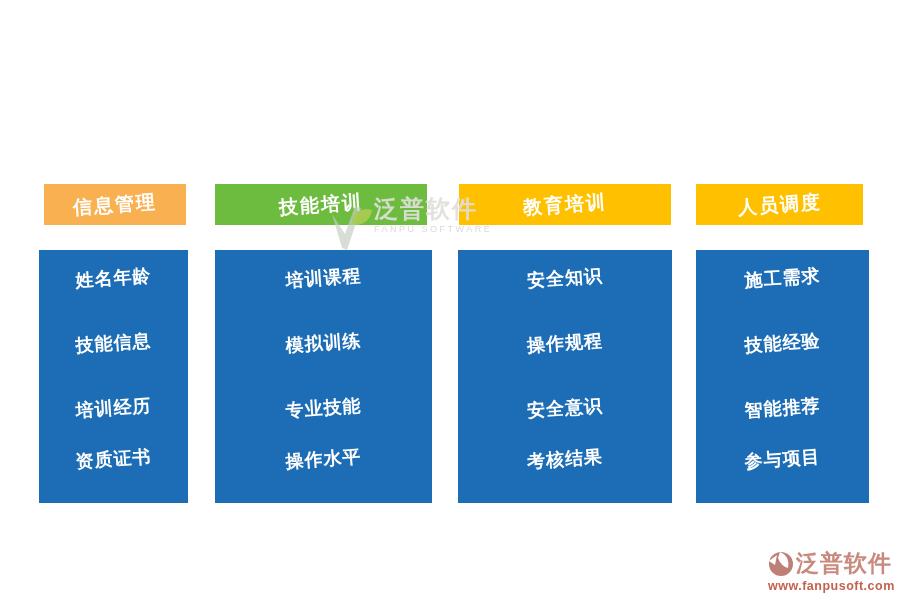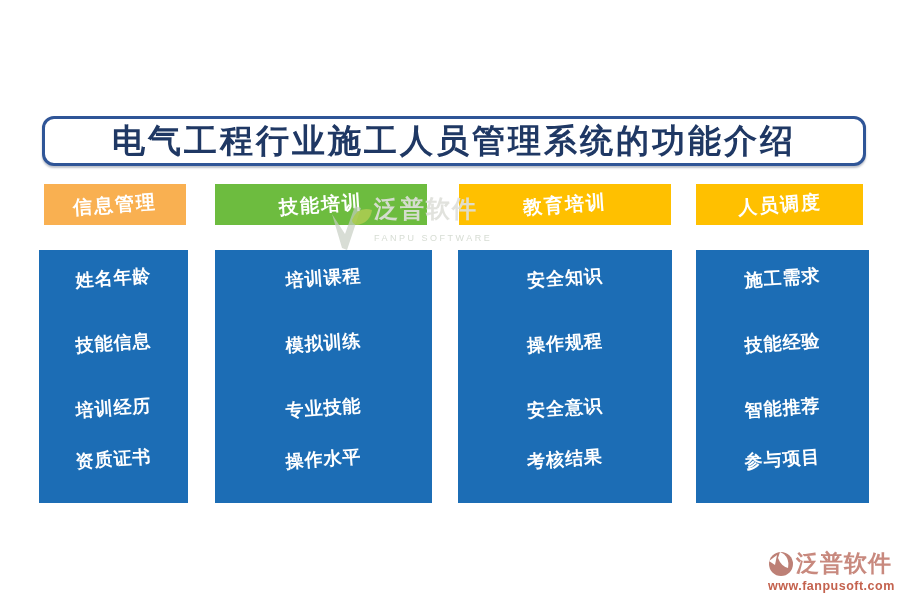--- a/index.html
+++ b/index.html
@@ -58,44 +58,41 @@
     display:flex; align-items:flex-start; pointer-events:none;
   }
   .cw-icon { width:42px; height:46px; margin-top:8px; opacity:0.8; }
   .cw-texts { margin-left:2px; }
   .cw-brand {
     font-family:"Liberation Serif", serif; font-size:24px; font-weight:bold;
     color:rgba(222,224,218,0.92); letter-spacing:2px; line-height:26px;
   }
   .cw-brand-en {
     font-size:9px; letter-spacing:2.5px; color:rgba(210,216,206,0.9);
-    margin-top:11px;
+    margin-top:2px;
   }
 
   
   .footer-logo { position:absolute; left:768px; top:548px; width:126px; }
   .fl-row { display:flex; align-items:center; }
   .fl-icon { width:26px; height:28px; flex:0 0 auto; }
   .fl-brand {
     font-family:"Liberation Serif", serif; font-size:23px; font-weight:bold;
     color:#C8897E; letter-spacing:1px; margin-left:2px; white-space:nowrap;
   }
   .fl-url {
     font-size:12.5px; font-weight:bold; color:#C4624E; margin-top:0;
     letter-spacing:0.5px; white-space:nowrap; text-decoration:none;
   }
 </style>
 </head>
 <body>
 
 <div class="canvas">
 
-  <div class="title-box">
-    <span class="title-text">电气工程行业施工人员管理系统的功能介绍</span>
-  </div>
 
   <div class="header header-1">
     <span class="header-label">信息管理</span>
   </div>
   <div class="header header-2">
     <span class="header-label">技能培训</span>
   </div>
   <div class="header header-3">
     <span class="header-label">教育培训</span>
   </div>

